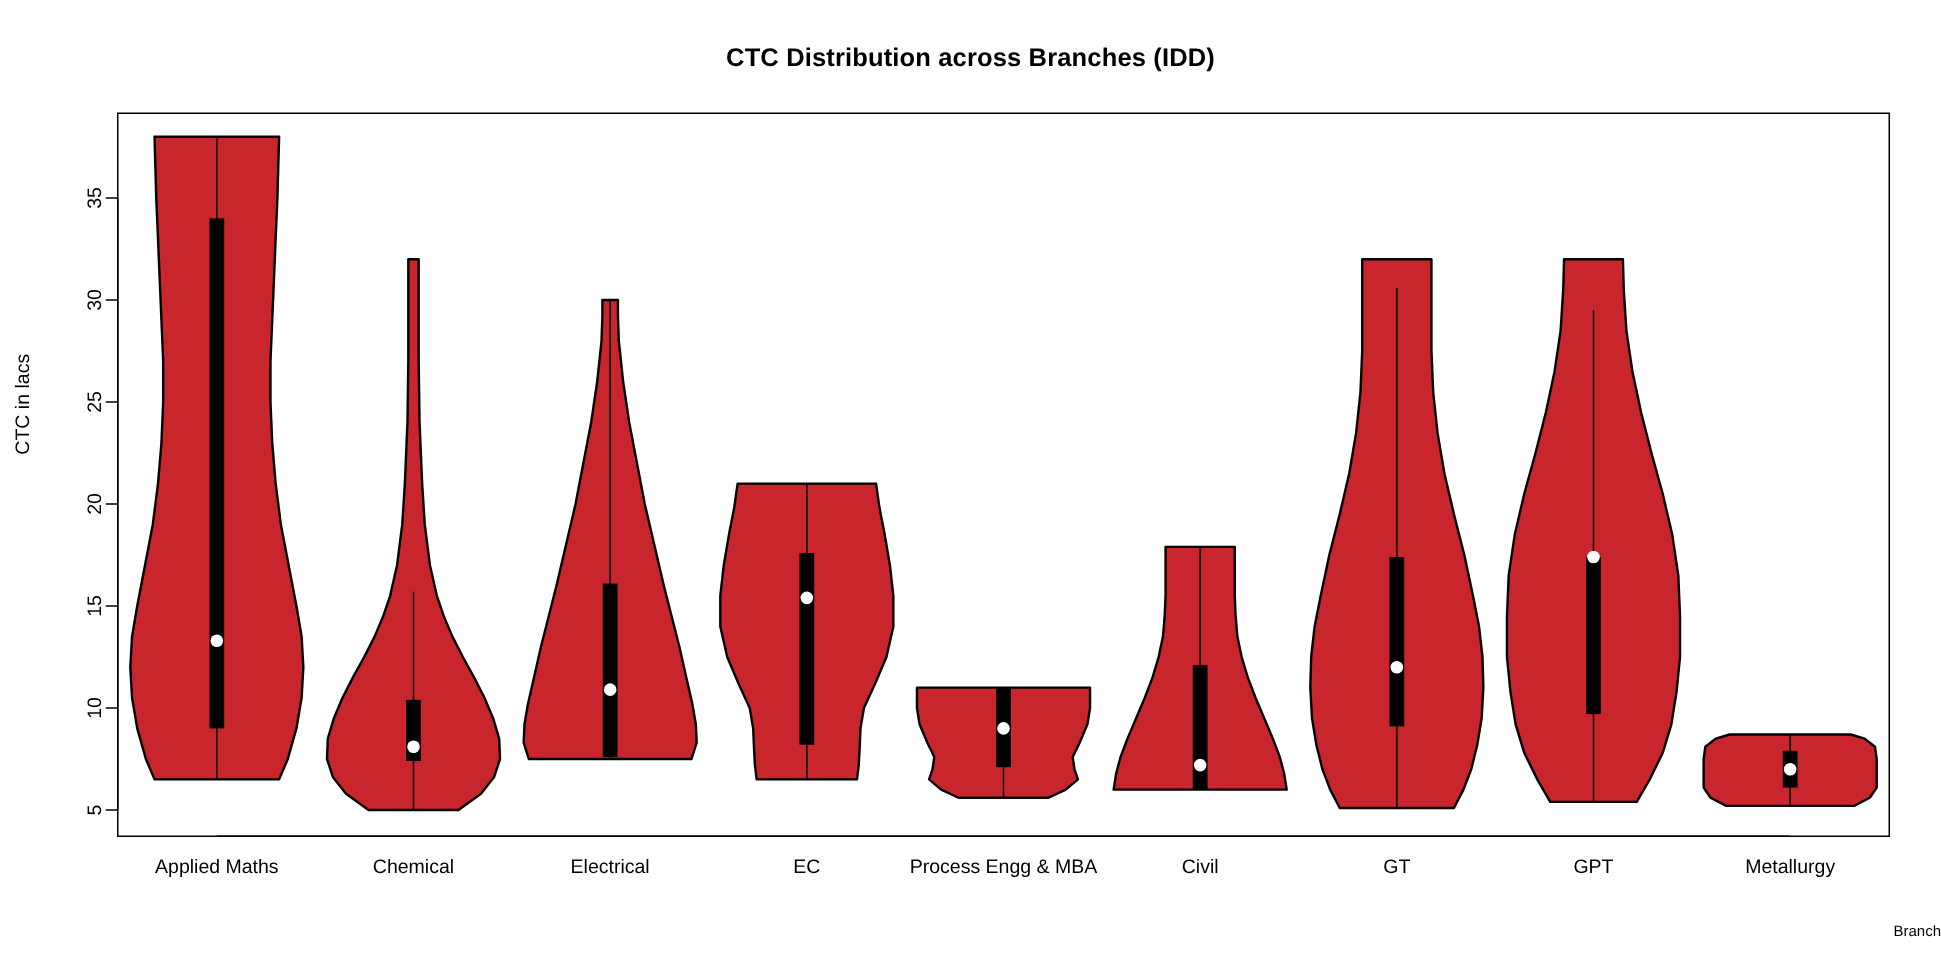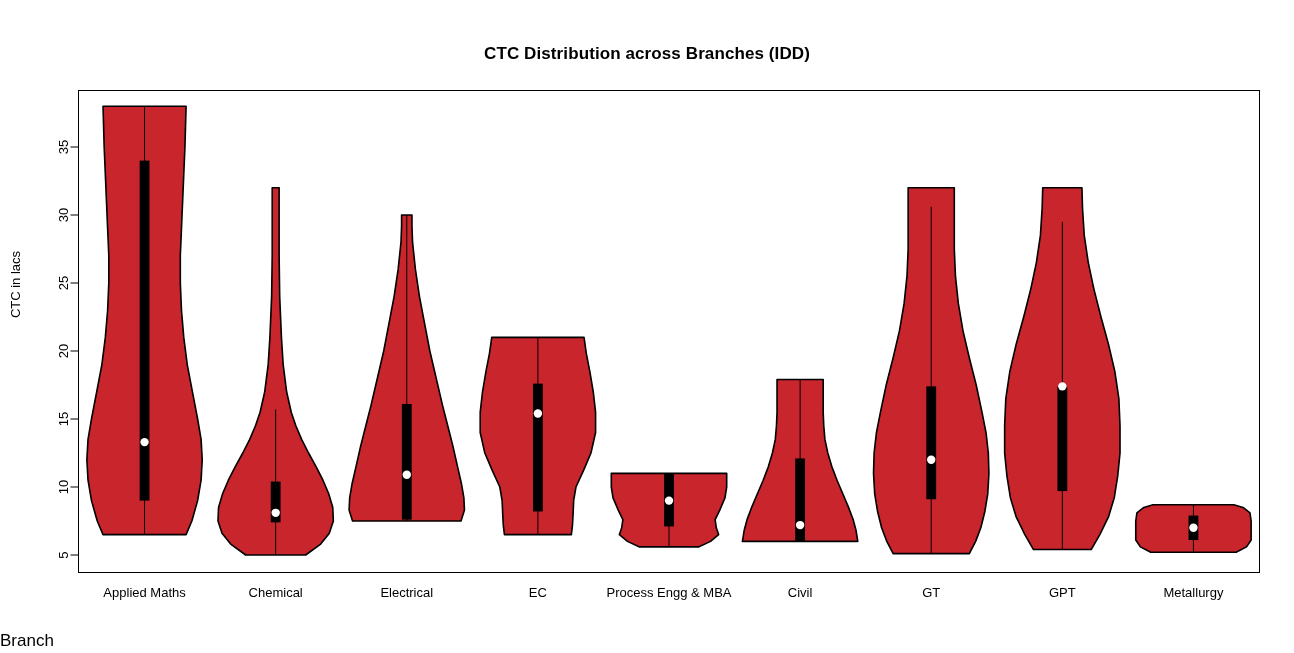--- a/index.html
+++ b/index.html
@@ -12,21 +12,20 @@
     height: 653px;
     font-family: "Liberation Sans", sans-serif;
     overflow: hidden;
     position: relative;
   }
   #plot-root {
     position: absolute;
     left: 0; top: 0;
     width: 1294px;
     height: 543px;
-    margin-top: 15px;
   }
   #chart-title {
     position: absolute;
     left: 0;
     top: 29px;
     width: 1294px;
     text-align: center;
     font-size: 17px;
     font-weight: bold;
     color: #000000;
@@ -41,22 +40,22 @@
     font-size: 13px;
     color: #000000;
     transform: rotate(-90deg);
     transform-origin: center center;
   }
   #x-axis-title {
     position: absolute;
     left: 0;
     top: 616px;
     width: 1294px;
-    text-align: left;
-    font-size: 17px;
+    text-align: right;
+    font-size: 10px;
     color: #000000;
   }
   svg#violin-svg {
     position: absolute;
     left: 0;
     top: 0;
     display: block;
   }
   .tick-label-y {
     font-family: "Liberation Sans", sans-serif;

